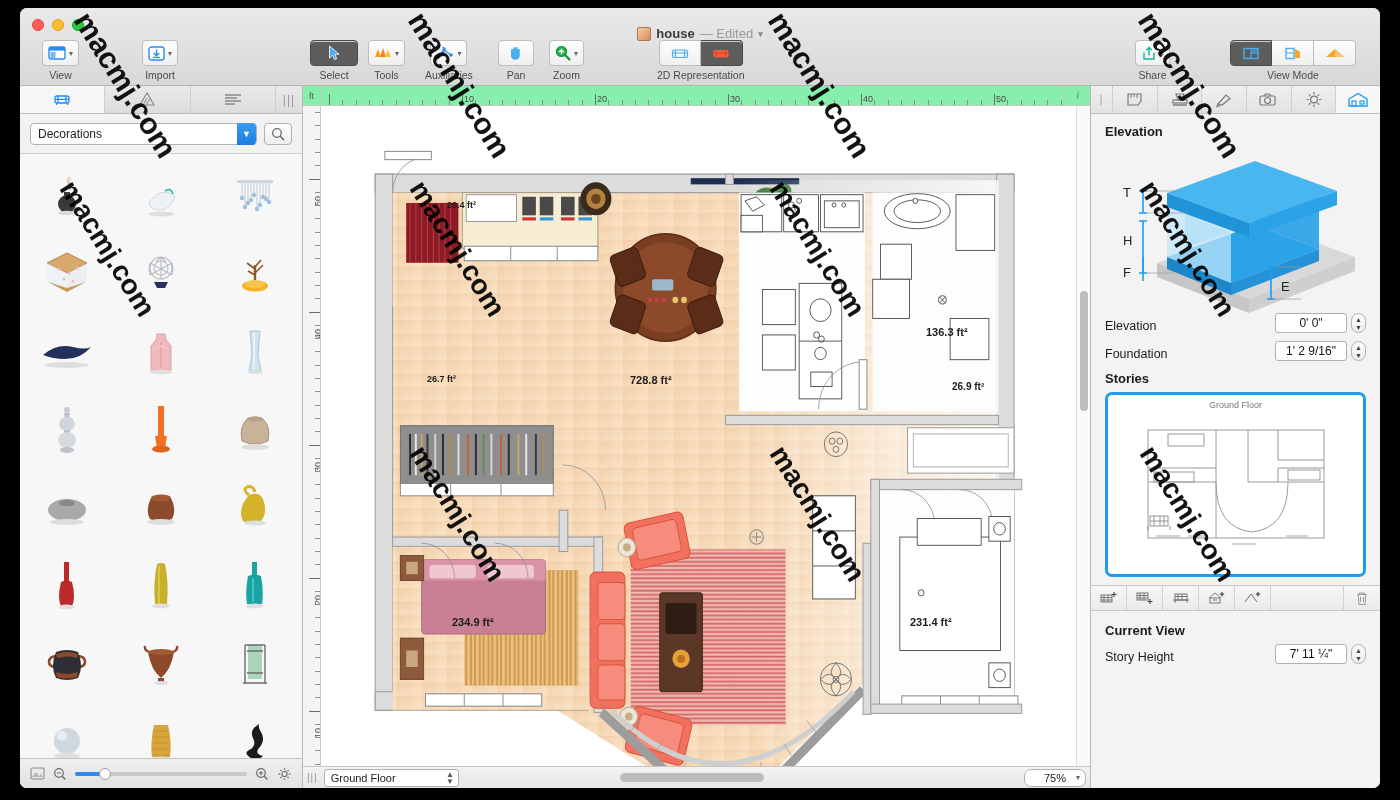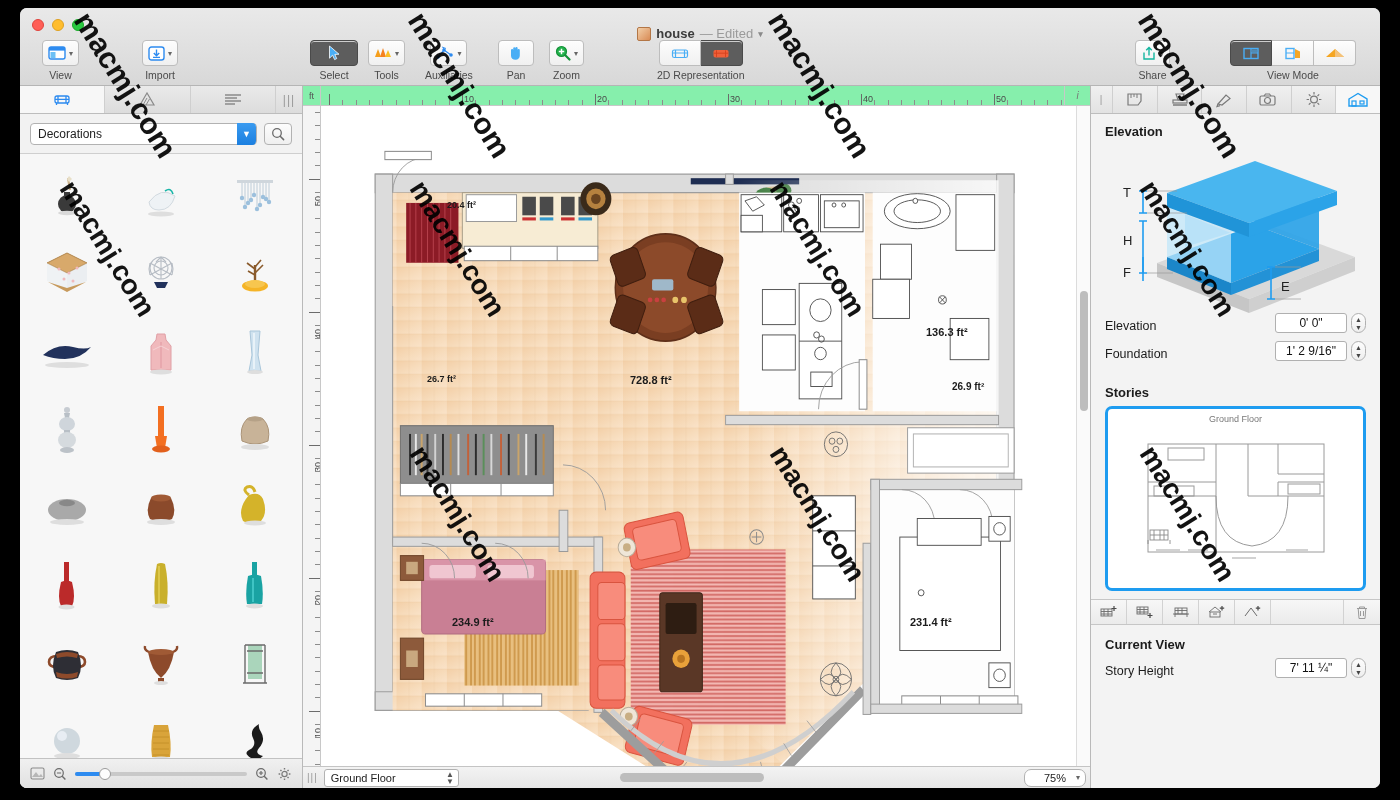--- a/index.html
+++ b/index.html
@@ -1162,21 +1162,21 @@
           </span>
         </div>
         <div class="row">
           <span class="lab">Foundation</span>
           <span class="fieldwrap">
             <span class="field">1' 2 9/16"</span>
             <span class="stepv">▲<br>▼</span>
           </span>
         </div>
 
-        <div class="sect-title" style="margin-top:24px">Stories</div>
+        <div class="sect-title" style="margin-top:10px">Stories</div>
 
         <div class="storycard">
           <span class="cap">Ground Floor</span>
           <svg width="200" height="130" viewBox="0 0 200 130">
             <g stroke="#9a9a9a" stroke-width="1" fill="none">
               <rect x="12" y="10" width="176" height="108"></rect>
               <path d="M12 48 h68 M80 10 v38 M80 48 v14 M12 62 h68 M80 62 v56"></path>
               <path d="M188 40 h-46 M142 10 v30 M142 48 h46 M142 48 v14 M142 62 h46"></path>
               <path d="M112 62 v-52 M112 62 h30"></path>
               <path d="M80 62 q0 46 36 50 q36 -4 36 -50"></path>

